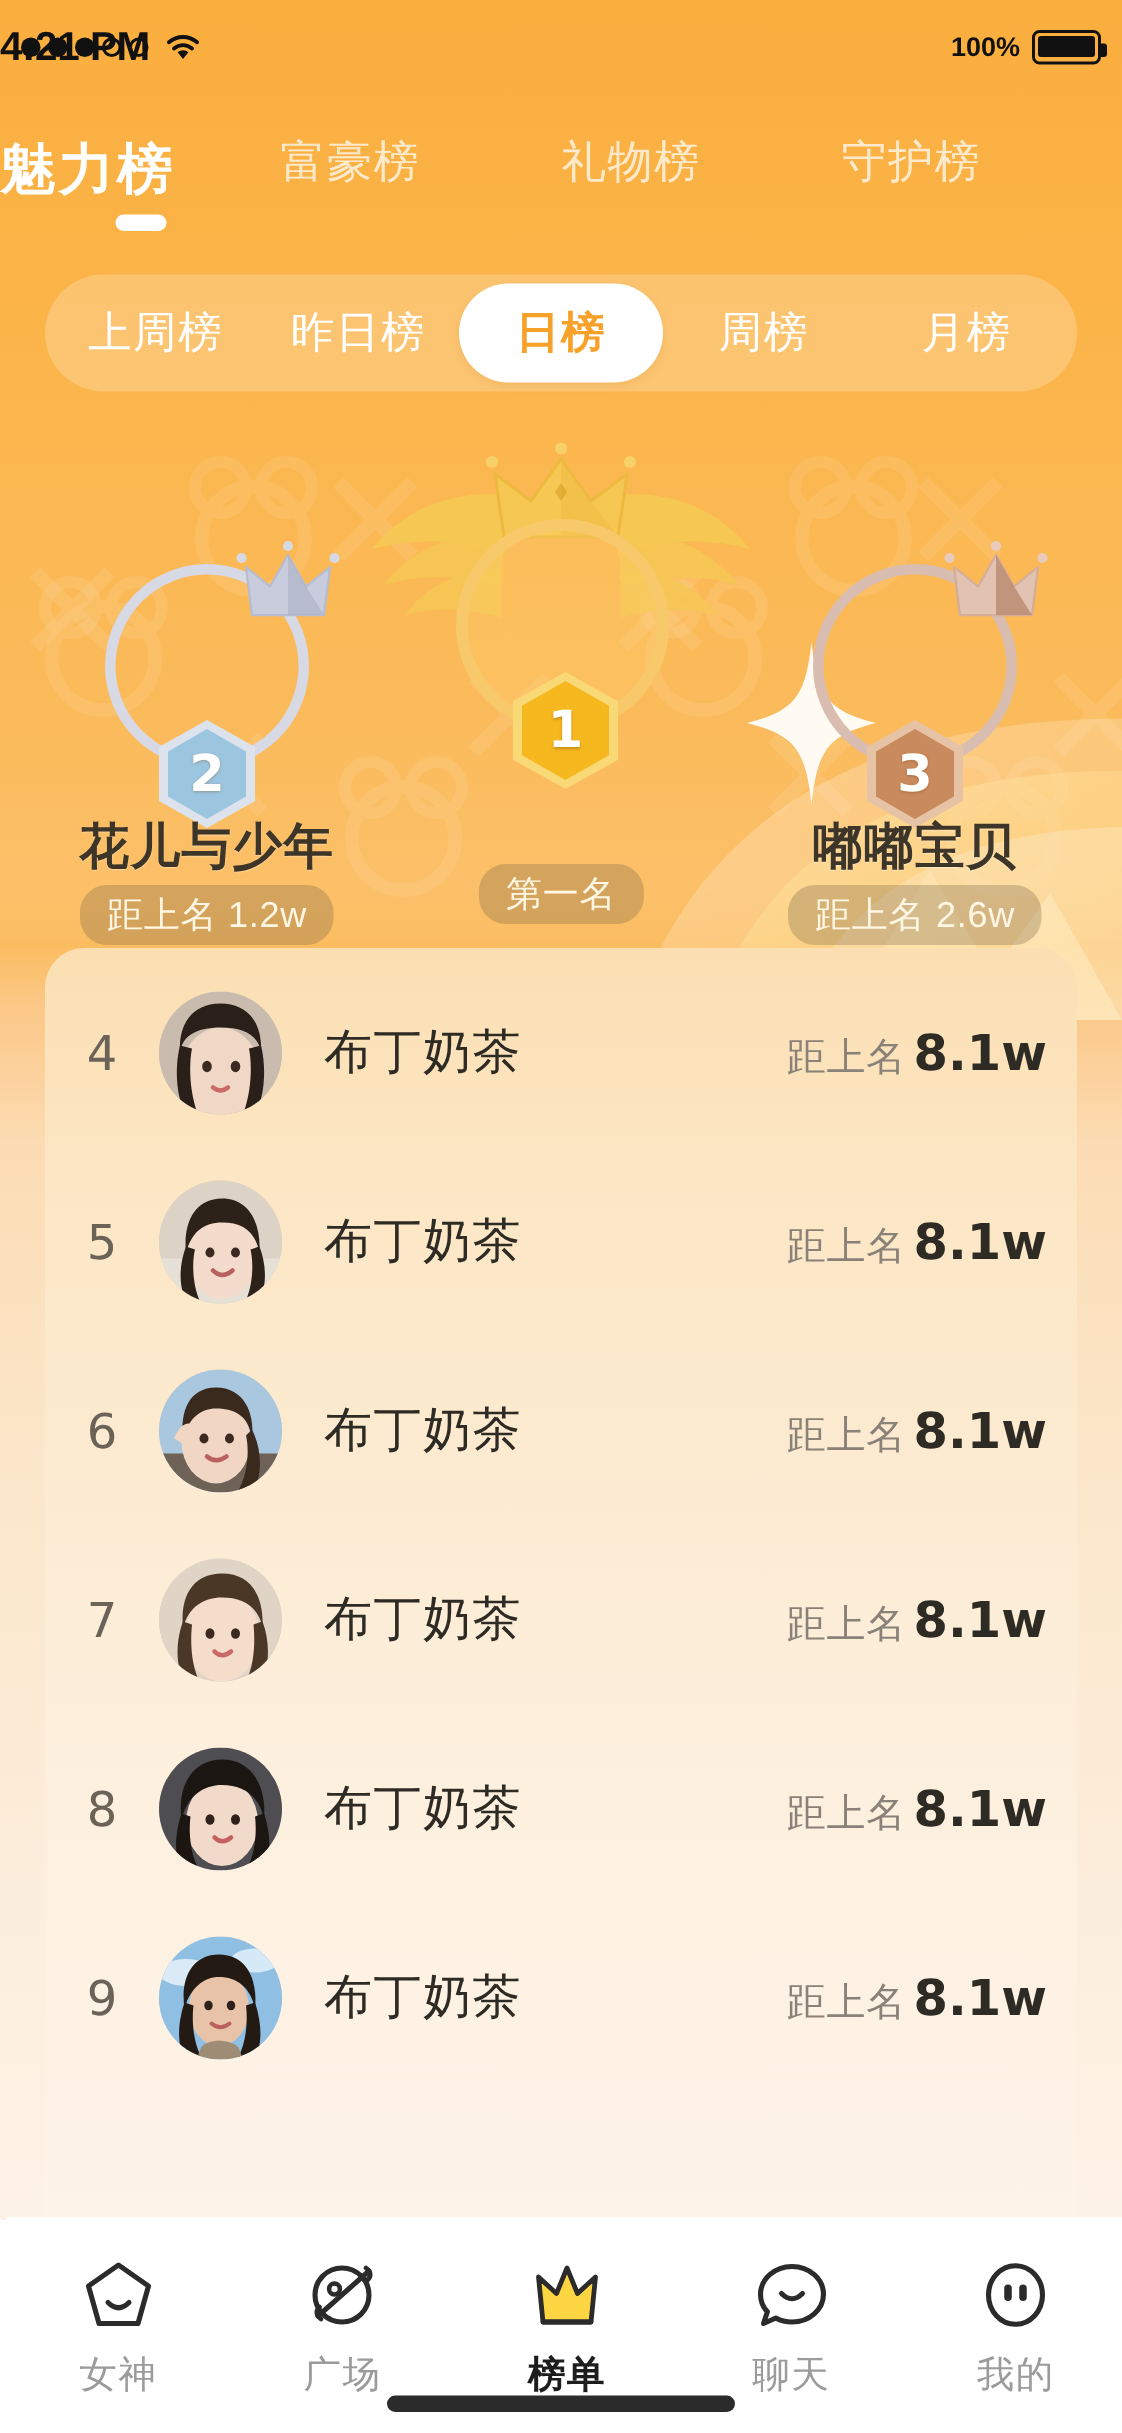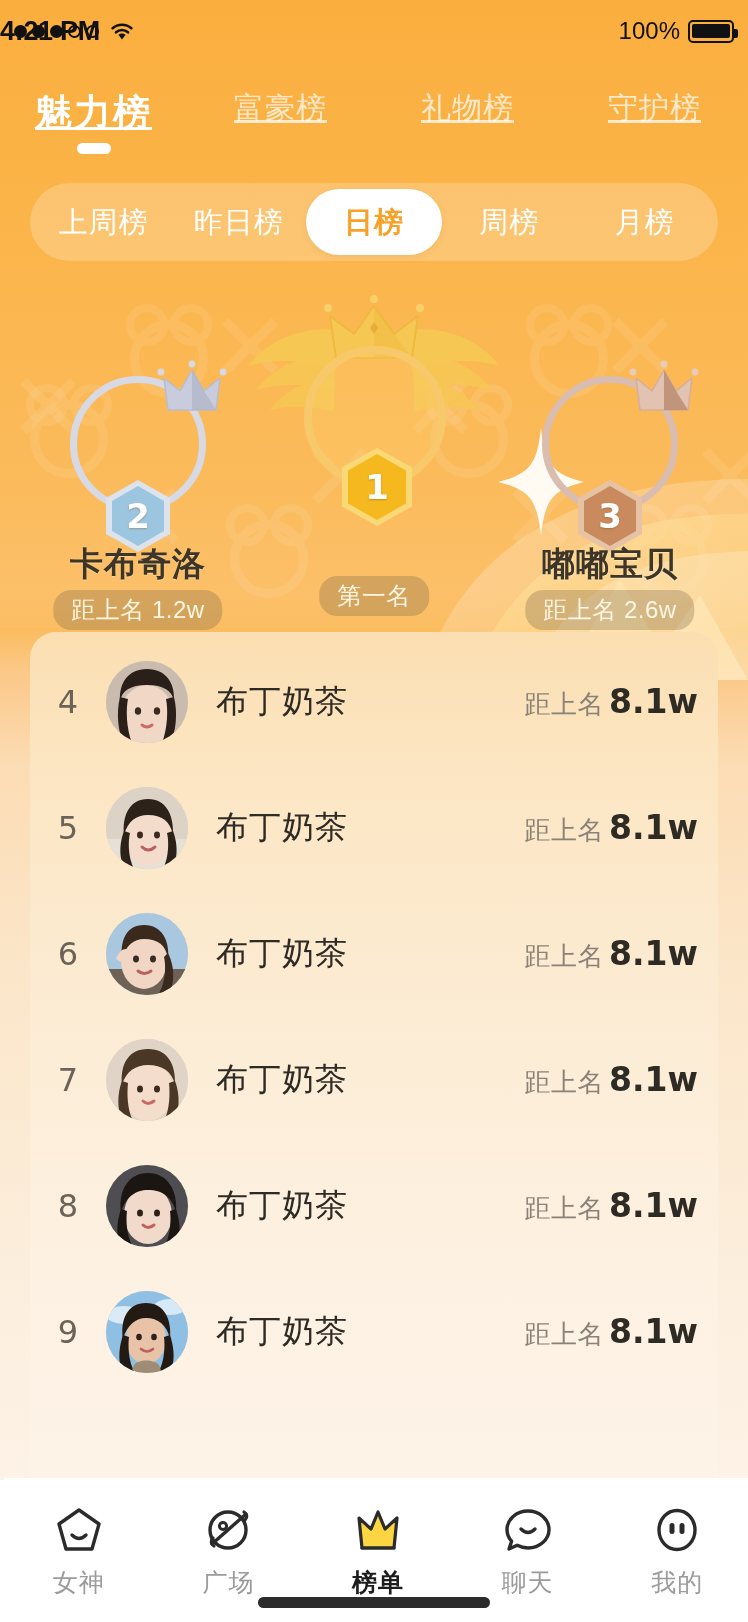--- a/index.html
+++ b/index.html
@@ -44,36 +44,36 @@
   .sb-left { position:absolute; left:14px; display:flex; align-items:center; gap:5px; }
   .dot { width:13px; height:13px; border-radius:50%; background:#111; }
   .dot.hollow { background:transparent; border:2px solid #111; width:13px; height:13px; }
   .wifi { margin-left:5px; position:relative; width:26px; height:20px; }
   .wifi svg { display:block; }
   .sb-time {
     position:absolute; left:0; width:748px; 
     font-size:27px; font-weight:600; letter-spacing:-.3px;
   }
   .sb-right { position:absolute; right:14px; display:flex; align-items:center; gap:8px; }
-  .sb-batt-text { font-size:24px; font-weight:400; }
+  .sb-batt-text { font-size:18px; font-weight:700; }
   .battery { width:46px; height:23px; border:2.6px solid #111; border-radius:5px; position:relative; }
   .battery i { position:absolute; inset:2.2px; background:#111; border-radius:2px; display:block; }
   .battery:after {
     content:""; position:absolute; right:-6px; top:7px; width:4px; height:9px;
     background:#111; border-radius:0 2px 2px 0;
   }
 
   
   .toptabs {
     position:absolute; left:0; top:88px; width:748px; height:70px;
     display:flex; align-items:flex-start;
   }
   .ttab {
-    flex:1; text-align:center; position:relative;
-    color:rgba(255,255,255,.72); font-size:30px; letter-spacing:1px;text-decoration:underline;
+    flex:1; position:relative;
+    color:rgba(255,255,255,.72); font-size:30px; letter-spacing:1px;
   }
   .ttab.active { color:#FFFFFF; font-size:37px; font-weight:700; letter-spacing:2px; }
   .ttab .uline {
     position:absolute; left:50%; transform:translateX(-50%); bottom:-16px;
     width:34px; height:11px; border-radius:6px; background:#FFFFFF;
   }
 
   
   .segwrap {
     position:absolute; left:30px; top:183px; width:688px; height:78px;
@@ -283,21 +283,21 @@
         <circle cx="9" cy="14" r="3.4" fill="#D7D9E4"></circle>
         <circle cx="40" cy="6" r="3.4" fill="#D7D9E4"></circle>
         <circle cx="71" cy="14" r="3.4" fill="#D7D9E4"></circle>
       </svg>
       <div class="hexwrap" style="left:88px; top:200px;">
         <div class="hex" style="background:#DDE3EC;">
           <div class="hex-inner" style="background:#9CC6E0;"></div>
           <span class="hexnum">2</span>
         </div>
       </div>
-      <div class="pname" style="top:262px;">卡布奇洛</div>
+      <div class="pname" style="top:262px;">花儿与少年</div>
       <div class="ppill" style="top:310px;">距上名 1.2w</div>
     </div>
 
     <div class="pod" style="left:254px; top:0; width:240px; height:348px;">
       <svg class="wings" width="260" height="140" viewBox="0 0 260 140" style="left:-10px; top:30px;">
         <g fill="#F6C753">
           <path d="M96 20 C60 16 26 28 4 56 C34 48 66 50 92 60 Z" opacity=".95"></path>
           <path d="M92 46 C58 44 30 56 12 80 C40 72 68 74 90 82 Z" opacity=".9"></path>
           <path d="M90 70 C62 70 40 80 26 100 C50 94 72 96 90 102 Z" opacity=".85"></path>
         </g>

